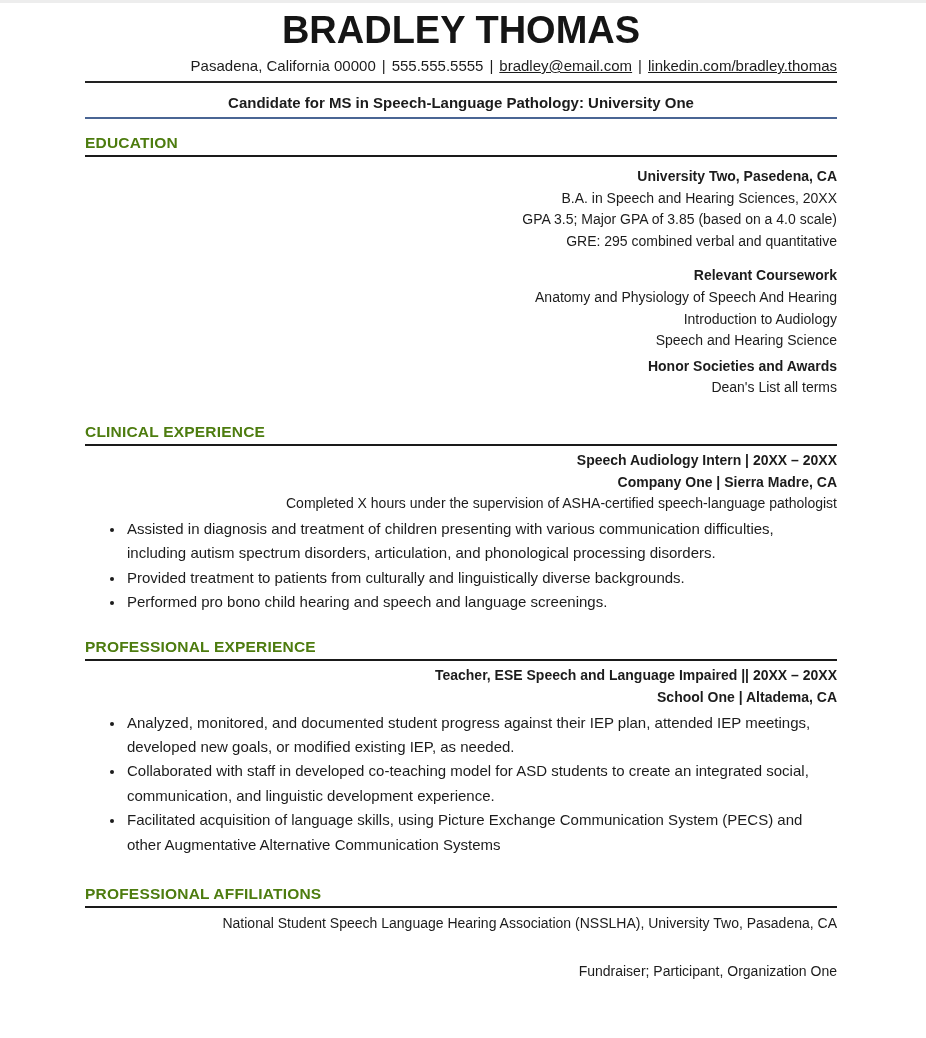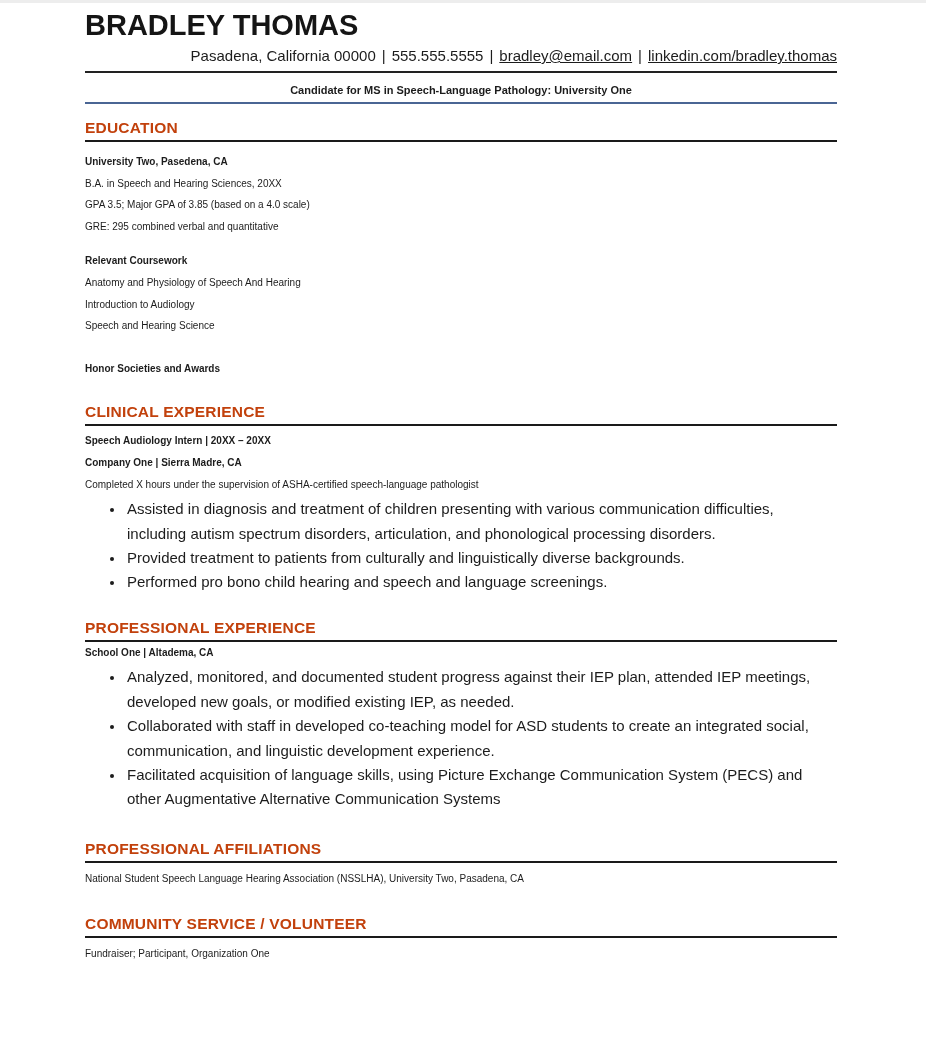--- a/index.html
+++ b/index.html
@@ -12,75 +12,76 @@
     box-sizing: border-box;
     border-top: 3px solid #ededed;
     overflow: hidden;
   }
   .content {
     width: 752px;
     margin-left: 85px;
   }
   .name {
     margin: 6px 0 0 0;
-    text-align: left;
-    font-size: 29px;
+    text-align: center;
+    font-size: 38px;
     font-weight: bold;
     color: #151515;
     letter-spacing: 0px;
   }
   .contact {
     text-align: right;
     font-size: 15px;
     padding: 5px 0 7px 0;
     border-bottom: 2px solid #222222;
     white-space: nowrap;
   }
   .contact .sep { padding: 0 6px; }
   .contact a {
     color: inherit;
     text-decoration: underline;
     cursor: pointer;
   }
   .objective {
     text-align: center;
     font-weight: bold;
-    font-size: 11px;
+    font-size: 15px;
     padding: 11px 0 6px 0;
     border-bottom: 2px solid #4a6594;
   }
   .section { margin-top: 15px; }
   .section-heading {
     font-weight: bold;
     font-size: 15.5px;
     letter-spacing: 0.2px;
     padding-bottom: 3px;
     border-bottom: 2px solid #1a1a1a;
-    color: #c2410c;
+    color: #4d7c0f;
   }
   .block { margin-top: 9px; }
   .block-gap { margin-top: 13px; }
   p.line {
     margin: 0;
-    font-size: 10px;
+    font-size: 14px;
     line-height: 21.6px;
+    text-align: right;
   }
   .bold { font-weight: bold; }
   ul.bullets {
     margin: 2px 0 0 0;
     padding-left: 40px;
   }
   ul.bullets li {
     font-size: 15px;
     line-height: 24.4px;
     padding-left: 2px;
   }
   ul.bullets li::marker { color: #1c1c1c; font-size: 13px; }
   .mt-big { margin-top: 24px; }
-  .mt-sec { margin-top: 21px; }
+  .mt-sec { margin-top: 4px; }
 </style>
 </head>
 <body>
 
 <div class="content">
 
   <h1 class="name">BRADLEY THOMAS</h1>
 
   <div class="contact">
     <span>Pasadena, California 00000</span><span class="sep">|</span><span>555.555.5555</span><span class="sep">|</span><a>bradley@email.com</a><span class="sep">|</span><a>linkedin.com/bradley.thomas</a>
@@ -97,49 +98,50 @@
       <p class="line">GRE: 295 combined verbal and quantitative</p>
     </div>
     <div class="block-gap">
       <p class="line bold">Relevant Coursework</p>
       <p class="line">Anatomy and Physiology of Speech And Hearing</p>
       <p class="line">Introduction to Audiology</p>
       <p class="line">Speech and Hearing Science</p>
     </div>
     <div class="mt-sec">
       <p class="line bold">Honor Societies and Awards</p>
+      <p class="line">Dean's List all terms</p>
     </div>
   </div>
 
   <div class="section mt-big">
     <div class="section-heading">CLINICAL EXPERIENCE</div>
     <p class="line bold" style="margin-top:4px">Speech Audiology Intern | 20XX – 20XX</p>
     <p class="line bold">Company One | Sierra Madre, CA</p>
     <p class="line">Completed X hours under the supervision of ASHA-certified speech-language pathologist</p>
     <ul class="bullets">
       <li>Assisted in diagnosis and treatment of children presenting with various communication difficulties, including autism spectrum disorders, articulation, and phonological processing disorders.</li>
       <li>Provided treatment to patients from culturally and linguistically diverse backgrounds.</li>
       <li>Performed pro bono child hearing and speech and language screenings.</li>
     </ul>
   </div>
 
   <div class="section mt-big">
     <div class="section-heading">PROFESSIONAL EXPERIENCE</div>
+    <p class="line bold" style="margin-top:4px">Teacher, ESE Speech and Language Impaired || 20XX – 20XX</p>
     <p class="line bold">School One | Altadema, CA</p>
     <ul class="bullets">
       <li>Analyzed, monitored, and documented student progress against their IEP plan, attended IEP meetings, developed new goals, or modified existing IEP, as needed.</li>
       <li>Collaborated with staff in developed co-teaching model for ASD students to create an integrated social, communication, and linguistic development experience.</li>
       <li>Facilitated acquisition of language skills, using Picture Exchange Communication System (PECS) and other Augmentative Alternative Communication Systems</li>
     </ul>
   </div>
 
   <div class="section" style="margin-top:28px">
     <div class="section-heading">PROFESSIONAL AFFILIATIONS</div>
     <p class="line" style="margin-top:5px">National Student Speech Language Hearing Association (NSSLHA), University Two, Pasadena, CA</p>
   </div>
 
   <div class="section" style="margin-top:26px">
-    <div class="section-heading">COMMUNITY SERVICE / VOLUNTEER</div>
     <p class="line" style="margin-top:5px">Fundraiser; Participant, Organization One</p>
 
   </div>
 
 </div>
 
 </body></html>

